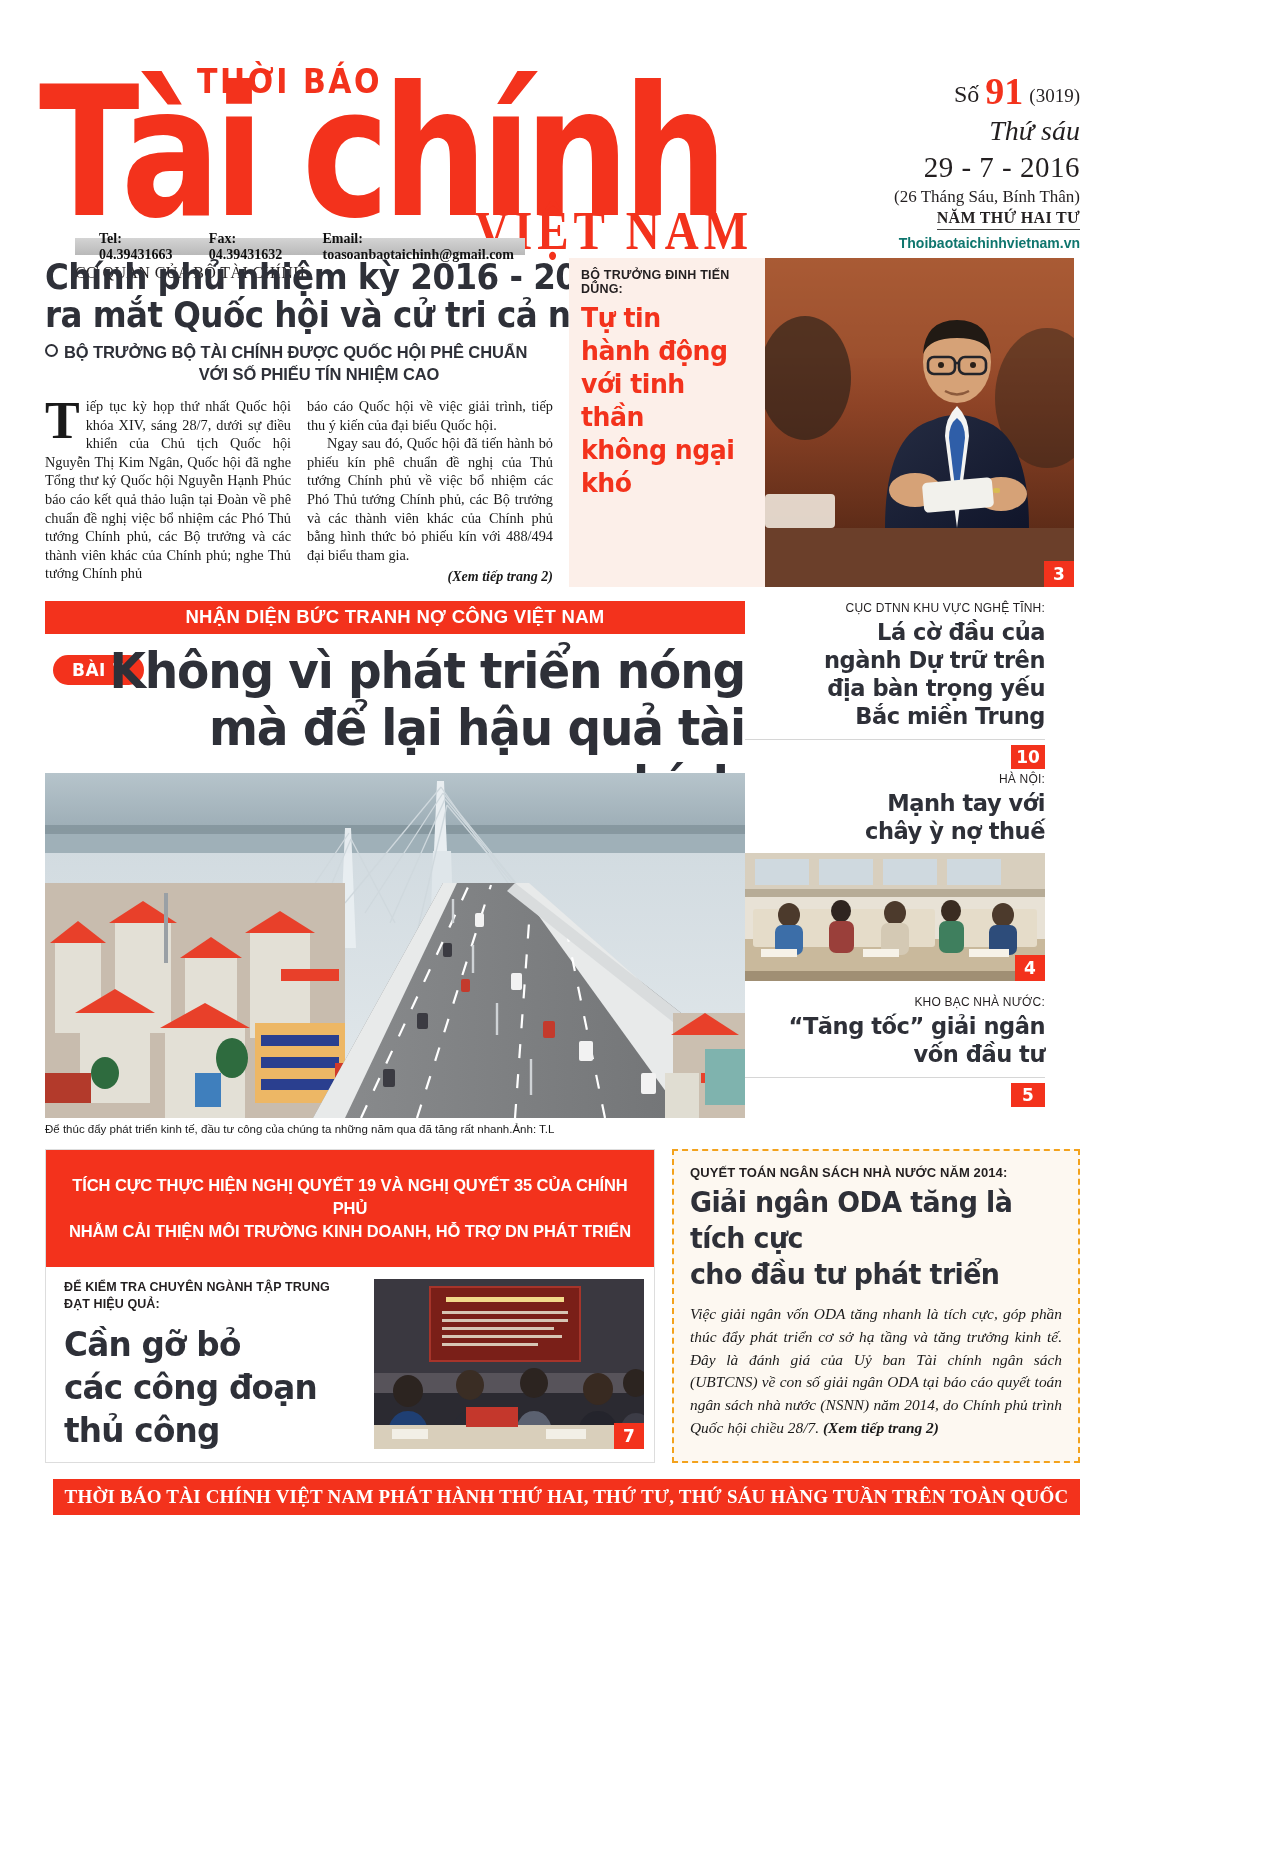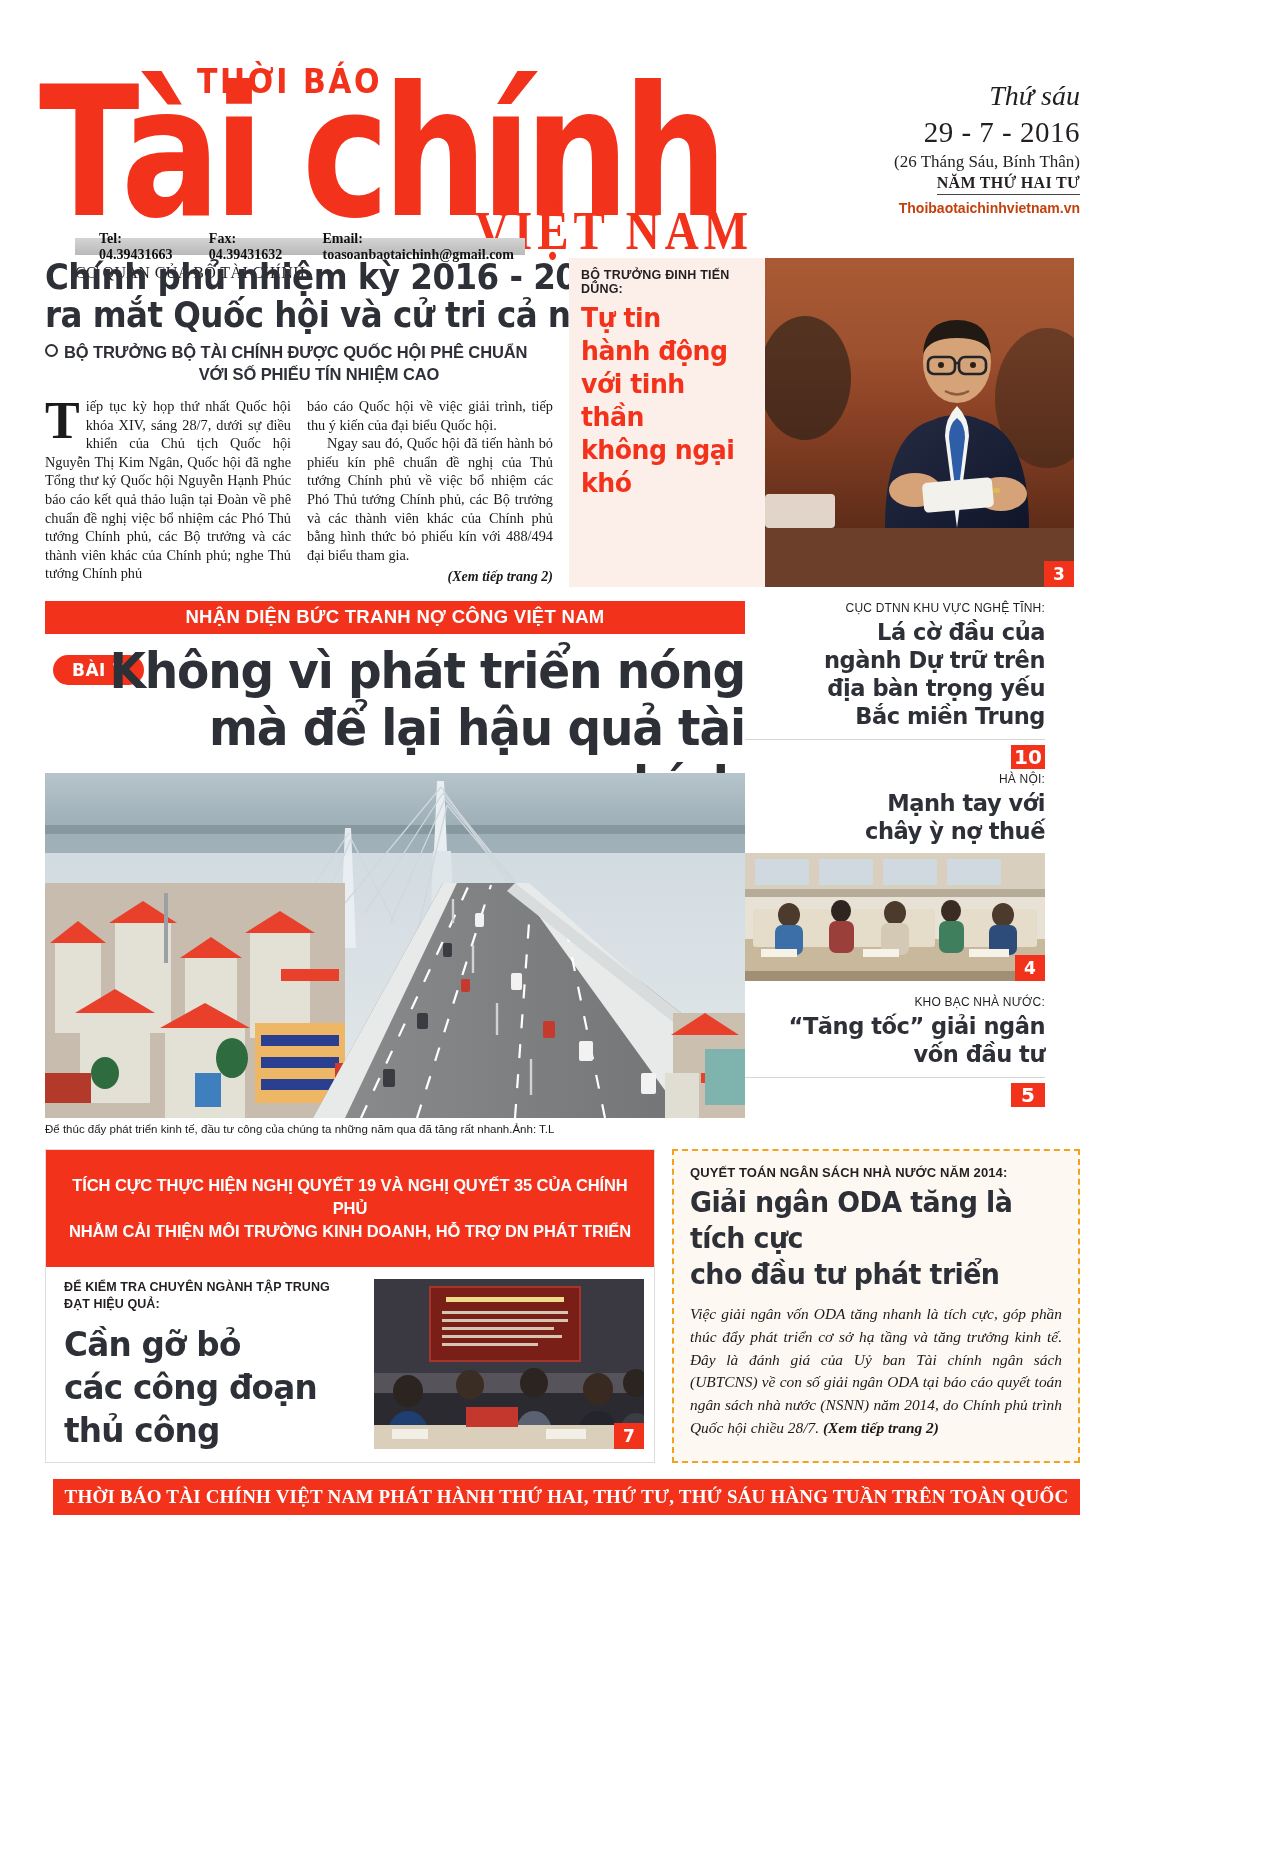--- a/index.html
+++ b/index.html
@@ -21,21 +21,21 @@
      font-family:"Liberation Serif",serif;}
 
   .dateblock{position:absolute;right:0;top:76px;width:300px;text-align:right;font-family:"Liberation Serif",serif;color:#231f20;}
   .db-so{font-size:24px;line-height:30px;}
   .db-so b{font-size:38px;color:#f3321c;font-weight:700;vertical-align:-2px;}
   .db-so .paren{font-size:19px;}
   .db-day{font-size:28px;font-style:italic;line-height:36px;margin-top:2px;}
   .db-date{font-size:29px;line-height:36px;letter-spacing:0.5px;}
   .db-lunar{font-size:17px;line-height:24px;}
   .db-year{font-size:16px;font-weight:700;letter-spacing:0.3px;border-bottom:1px solid #444;display:inline-block;padding-bottom:2px;}
-  .db-web{font-size:14px;color:#c2410c;font-weight:700;margin-top:5px;font-family:"Liberation Sans",sans-serif;}
+  .db-web{font-size:14px;color:#0f766e;font-weight:700;margin-top:5px;font-family:"Liberation Sans",sans-serif;}
 
   .contactbar{position:absolute;left:30px;top:238px;width:450px;height:17px;
      background:linear-gradient(to bottom,#d4d4d4,#b9b9b9);display:flex;align-items:center;}
   .contactbar span{font-size:14px;font-weight:700;font-family:"Liberation Serif",serif;color:#111;padding-left:24px;}
 
   
   .toprow{position:relative;margin-top:6px;display:flex;gap:16px;}
   .lead{width:508px;}
   .lead h1{margin:0;font-family:"DejaVu Sans",sans-serif;font-weight:700;font-size:35px;line-height:38px;
     letter-spacing:-0.6px;color:#2e3038;transform:scaleX(0.93);transform-origin:left top;white-space:nowrap;}
@@ -72,21 +72,21 @@
   .xemtrang{text-align:right;font-size:12.5px;font-weight:700;margin-top:4px;letter-spacing:0.2px;}
   .feat-photo{margin-top:6px;width:700px;height:345px;overflow:hidden;position:relative;}
   .caption{display:flex;justify-content:flex-start;font-size:11.5px;margin-top:5px;color:#1a1a1a;}
 
   
   .rail{width:300px;}
   .rail-item{padding-bottom:6px;}
   .rail-kicker{font-size:12px;text-align:right;letter-spacing:0.2px;color:#231f20;}
   .rail-h{font-family:"DejaVu Sans",sans-serif;font-weight:700;font-size:23.5px;line-height:28px;text-align:right;color:#2e3038;letter-spacing:-0.5px;margin-top:3px;transform:scaleX(0.96);transform-origin:right top;}
   .rail-rule{border-top:1px solid #d6d6d6;margin:9px 0 0 0;position:relative;height:26px;}
-  .rail-num{position:absolute;right:0;top:5px;background:#f3321c;color:#fff;font-weight:700;font-size:20px;
+  .rail-num{position:absolute;right:0;top:5px;background:#f3321c;color:#fff;font-weight:700;font-size:17px;
      min-width:28px;height:24px;display:flex;align-items:center;justify-content:center;font-family:"DejaVu Sans",sans-serif;padding:0 3px;}
   .rail-photo{width:300px;height:128px;overflow:hidden;position:relative;margin-top:8px;}
 
   
   .botrow{display:flex;gap:17px;margin-top:14px;}
   .botleft{width:610px;border:1px solid #ddd;box-sizing:border-box;}
   .bl-banner{background:#f3321c;color:#fff;padding:24px 12px;text-align:center;font-weight:700;font-size:16.5px;line-height:23px;letter-spacing:-0.1px;}
   .bl-body{display:flex;padding:12px 10px 10px 18px;box-sizing:border-box;gap:10px;justify-content:center;}
   .bl-text{width:300px;}
   .bl-kicker{font-size:12.5px;font-weight:700;line-height:17px;letter-spacing:0.1px;}
@@ -114,20 +114,25 @@
 
   <div class="masthead">
     <div class="logo-wrap">
       <div class="logo-thoibao">THỜI BÁO</div>
       <div class="logo-main">Tài chính</div>
       <div class="logo-vn">VIỆT NAM</div>
       <div class="logo-sub">CƠ QUAN CỦA BỘ TÀI CHÍNH</div>
     </div>
 
     <div class="dateblock">
+      <div class="db-so">
+        <span>Số</span>
+        <b>91</b>
+        <span class="paren">(3019)</span>
+      </div>
       <div class="db-day">Thứ sáu</div>
       <div class="db-date">29 - 7 - 2016</div>
       <div class="db-lunar">(26 Tháng Sáu, Bính Thân)</div>
       <div><span class="db-year">NĂM THỨ HAI TƯ</span></div>
       <div class="db-web">Thoibaotaichinhvietnam.vn</div>
     </div>
 
     <div class="contactbar">
       <span>Tel: 04.39431663</span>
       <span>Fax: 04.39431632</span>

